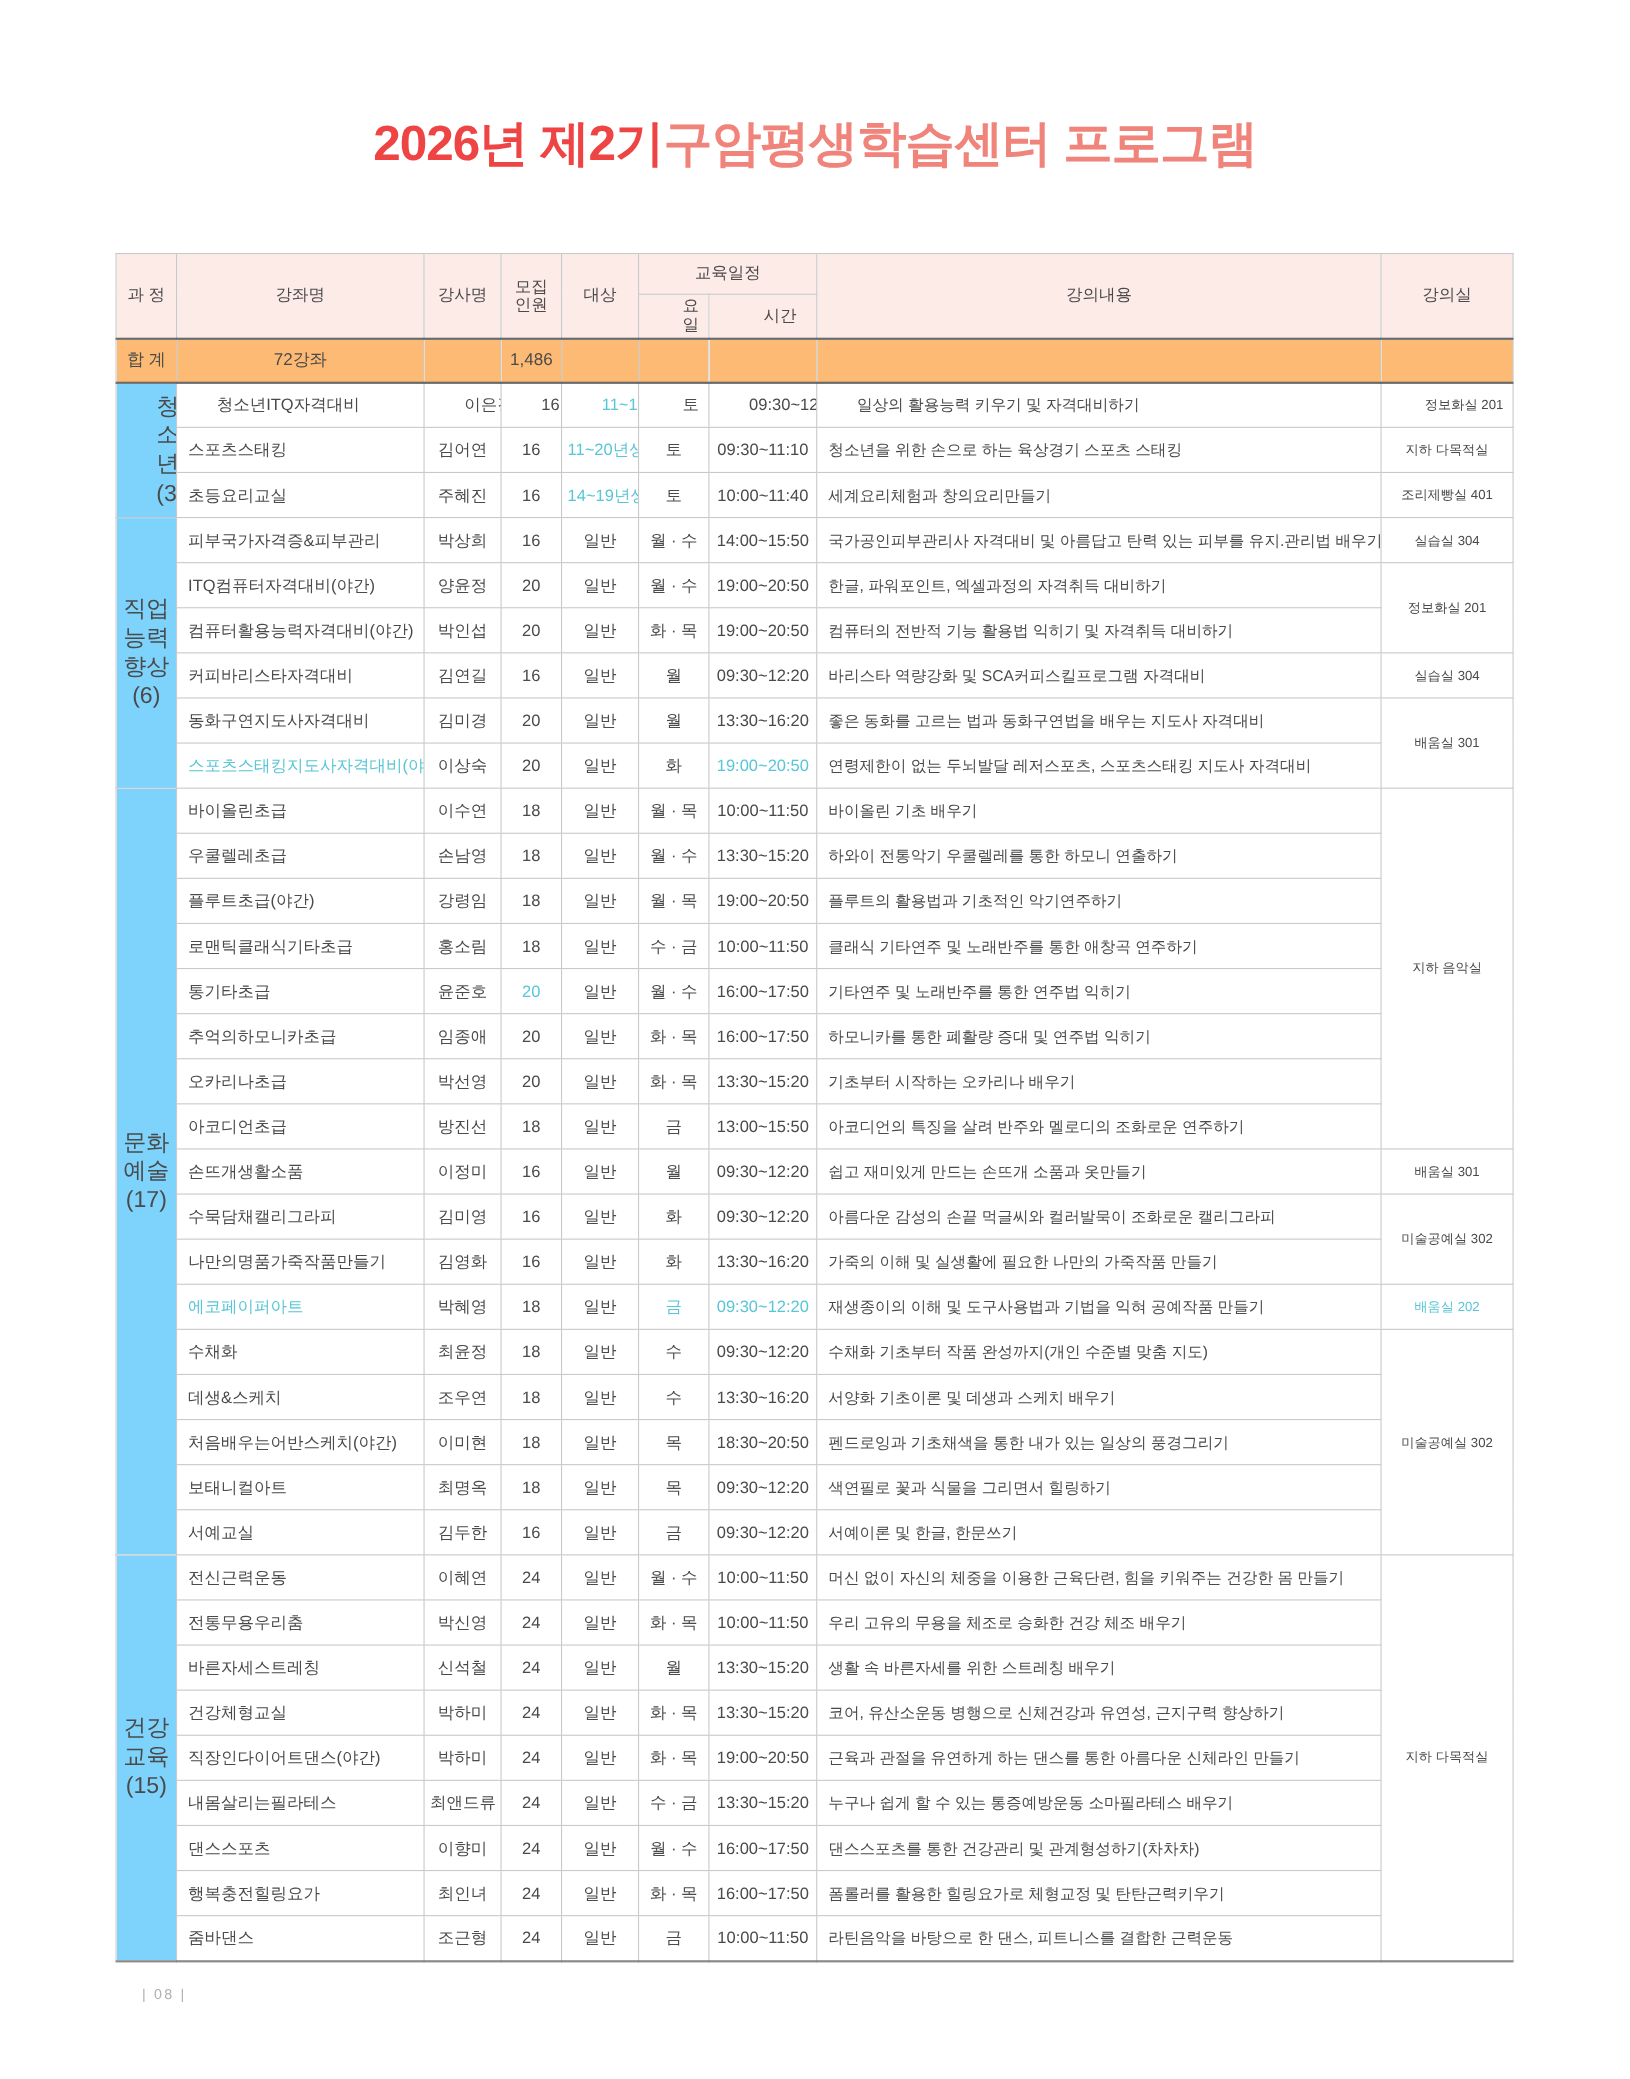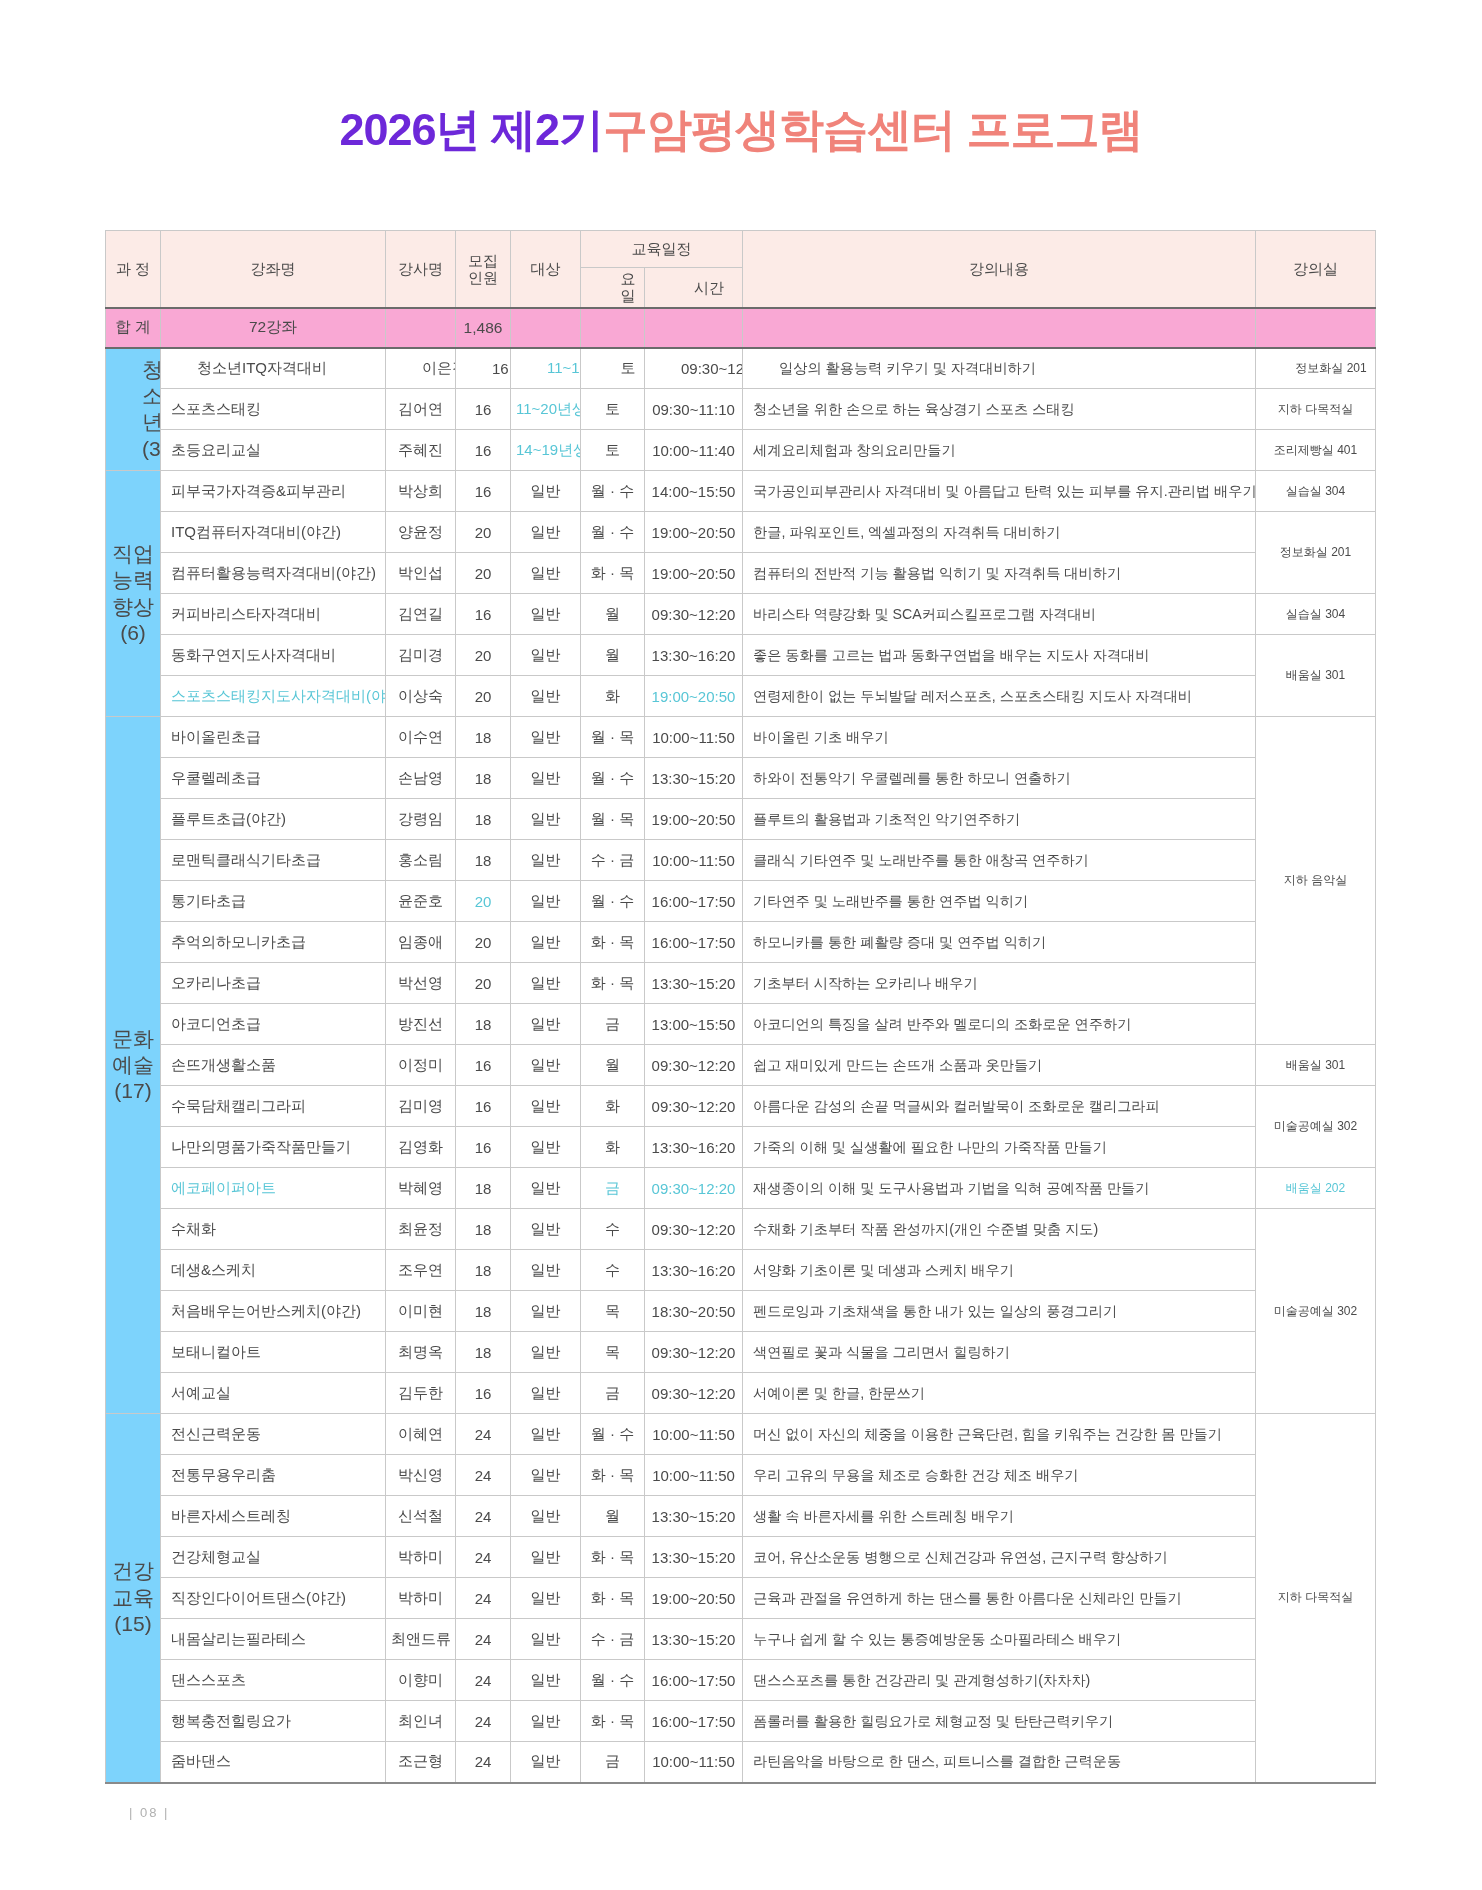--- a/index.html
+++ b/index.html
@@ -12,39 +12,39 @@
   *{box-sizing:border-box;margin:0;padding:0;}
   html,body{background:#ffffff;}
   body{
     width:1482px;height:1890px;position:relative;overflow:hidden;
     font-family:"Liberation Sans","DejaVu Sans",sans-serif;color:var(--text);
   }
   .title{
     position:absolute;top:100px;left:0;width:1482px;text-align:center;
     font-size:45px;font-weight:700;letter-spacing:-1px;white-space:nowrap;
   }
-  .title .prefix{color:#6d28d9;text-align:right;}
+  .title .prefix{color:#ef4444;text-align:right;}
   .title .main{color:var(--accent);}
   table.program{
     position:absolute;left:105px;top:230px;width:1270px;
     border-collapse:collapse;table-layout:fixed;
     border-top:1px solid #b9b9b9;border-bottom:2px solid #8a8a8a;
   }
   th,td{
     border:1px solid var(--border-light);
     font-size:15px;color:var(--text);text-align:center;vertical-align:middle;
     padding:2px 5px;overflow:hidden;white-space:nowrap;
   }
   thead th{
     background:#fcebe7;font-weight:400;white-space:pre-line;line-height:1.15;
   }
   thead tr.h1 th{height:37px;}
   thead tr.h2 th{height:38px;padding-left:36px;}
   thead{border-bottom:2px solid var(--border-dark);}
-  tr.total-row{height:40px;background:#f9a8d4;border-bottom:2px solid var(--border-dark);}
+  tr.total-row{height:40px;background:#fdba74;border-bottom:2px solid var(--border-dark);}
   tr.total-row td{font-size:15.5px;}
   tbody tr{height:41px;}
   tbody tr.section-start td{border-top:1.5px solid #9a9a9a;}
   tbody tr.after-total td{border-top:none;padding-left:36px;}
   td.category-cell{
     background:#7dd3fc;white-space:pre-line;line-height:1.25;font-size:21px;
   }
   td.name-cell{text-align:left;padding-left:10px;}
   td.content-cell{text-align:left;padding-left:10px;font-size:14.2px;}
   td.room-cell{font-size:12px;}

